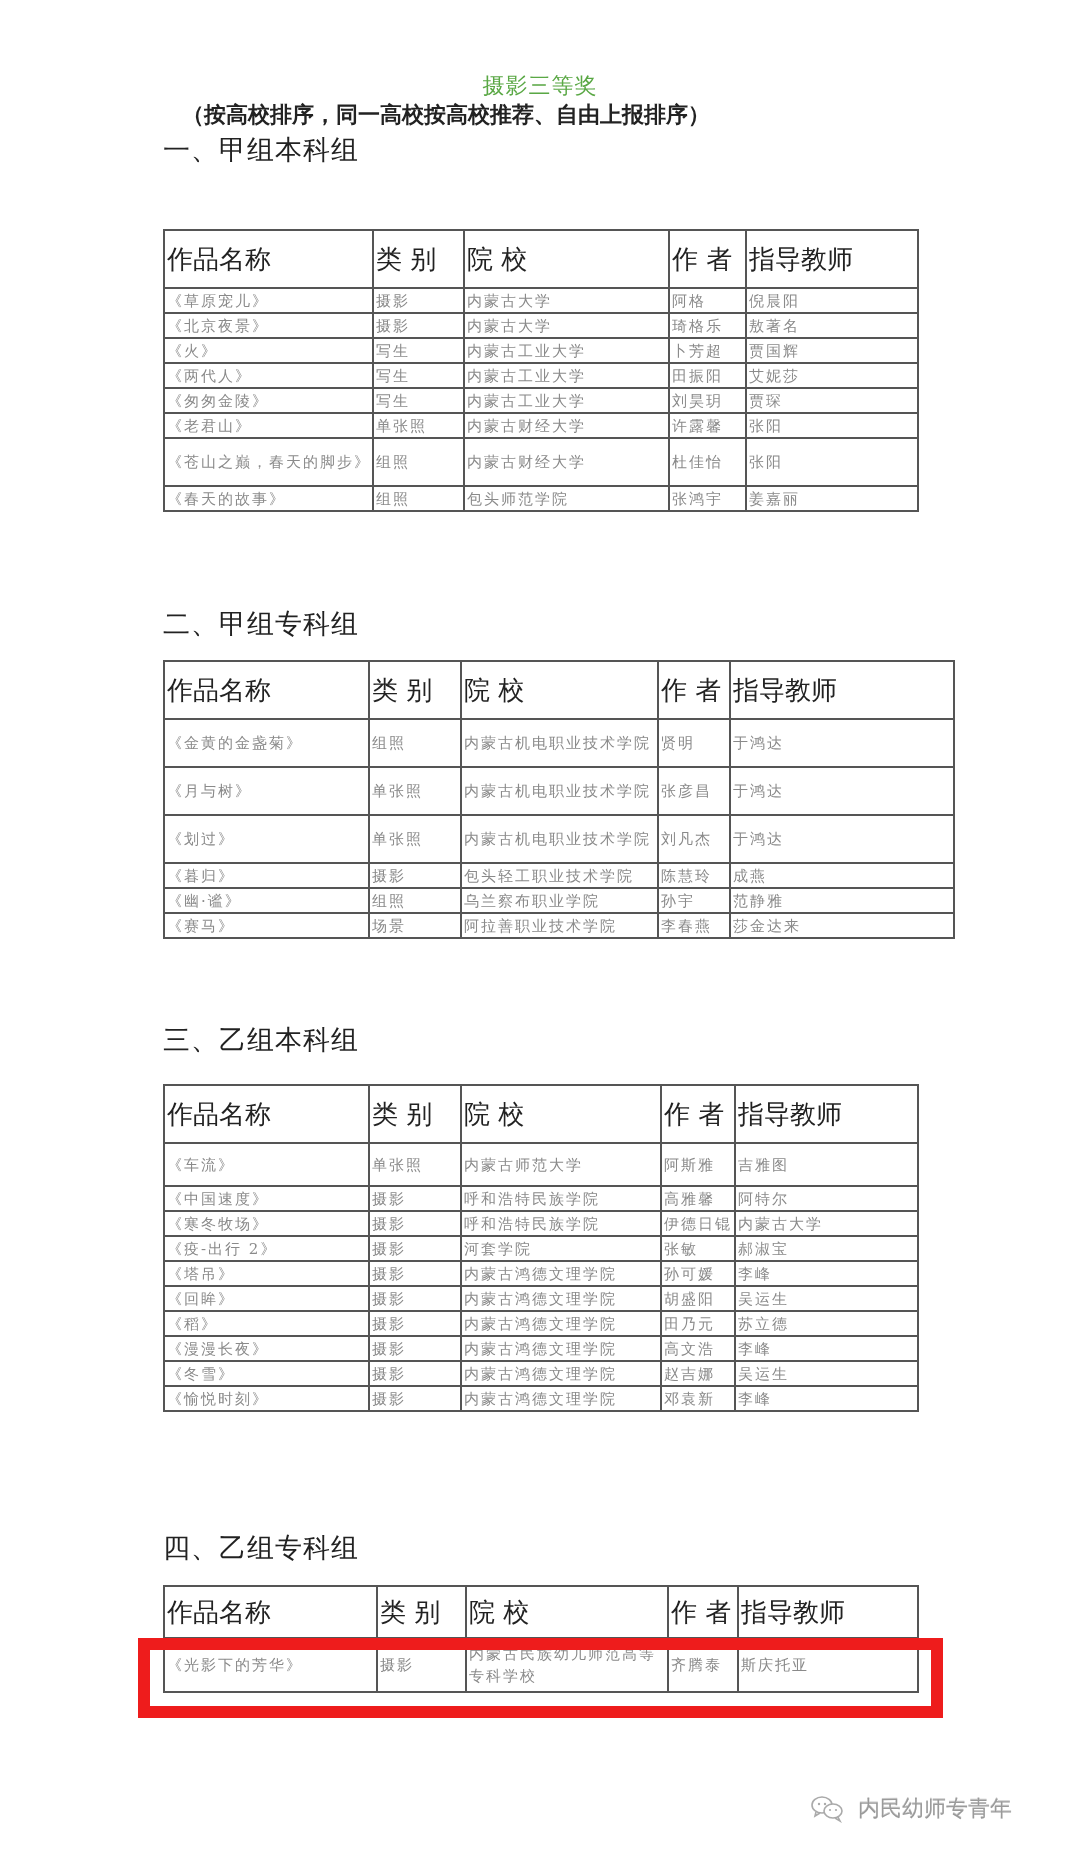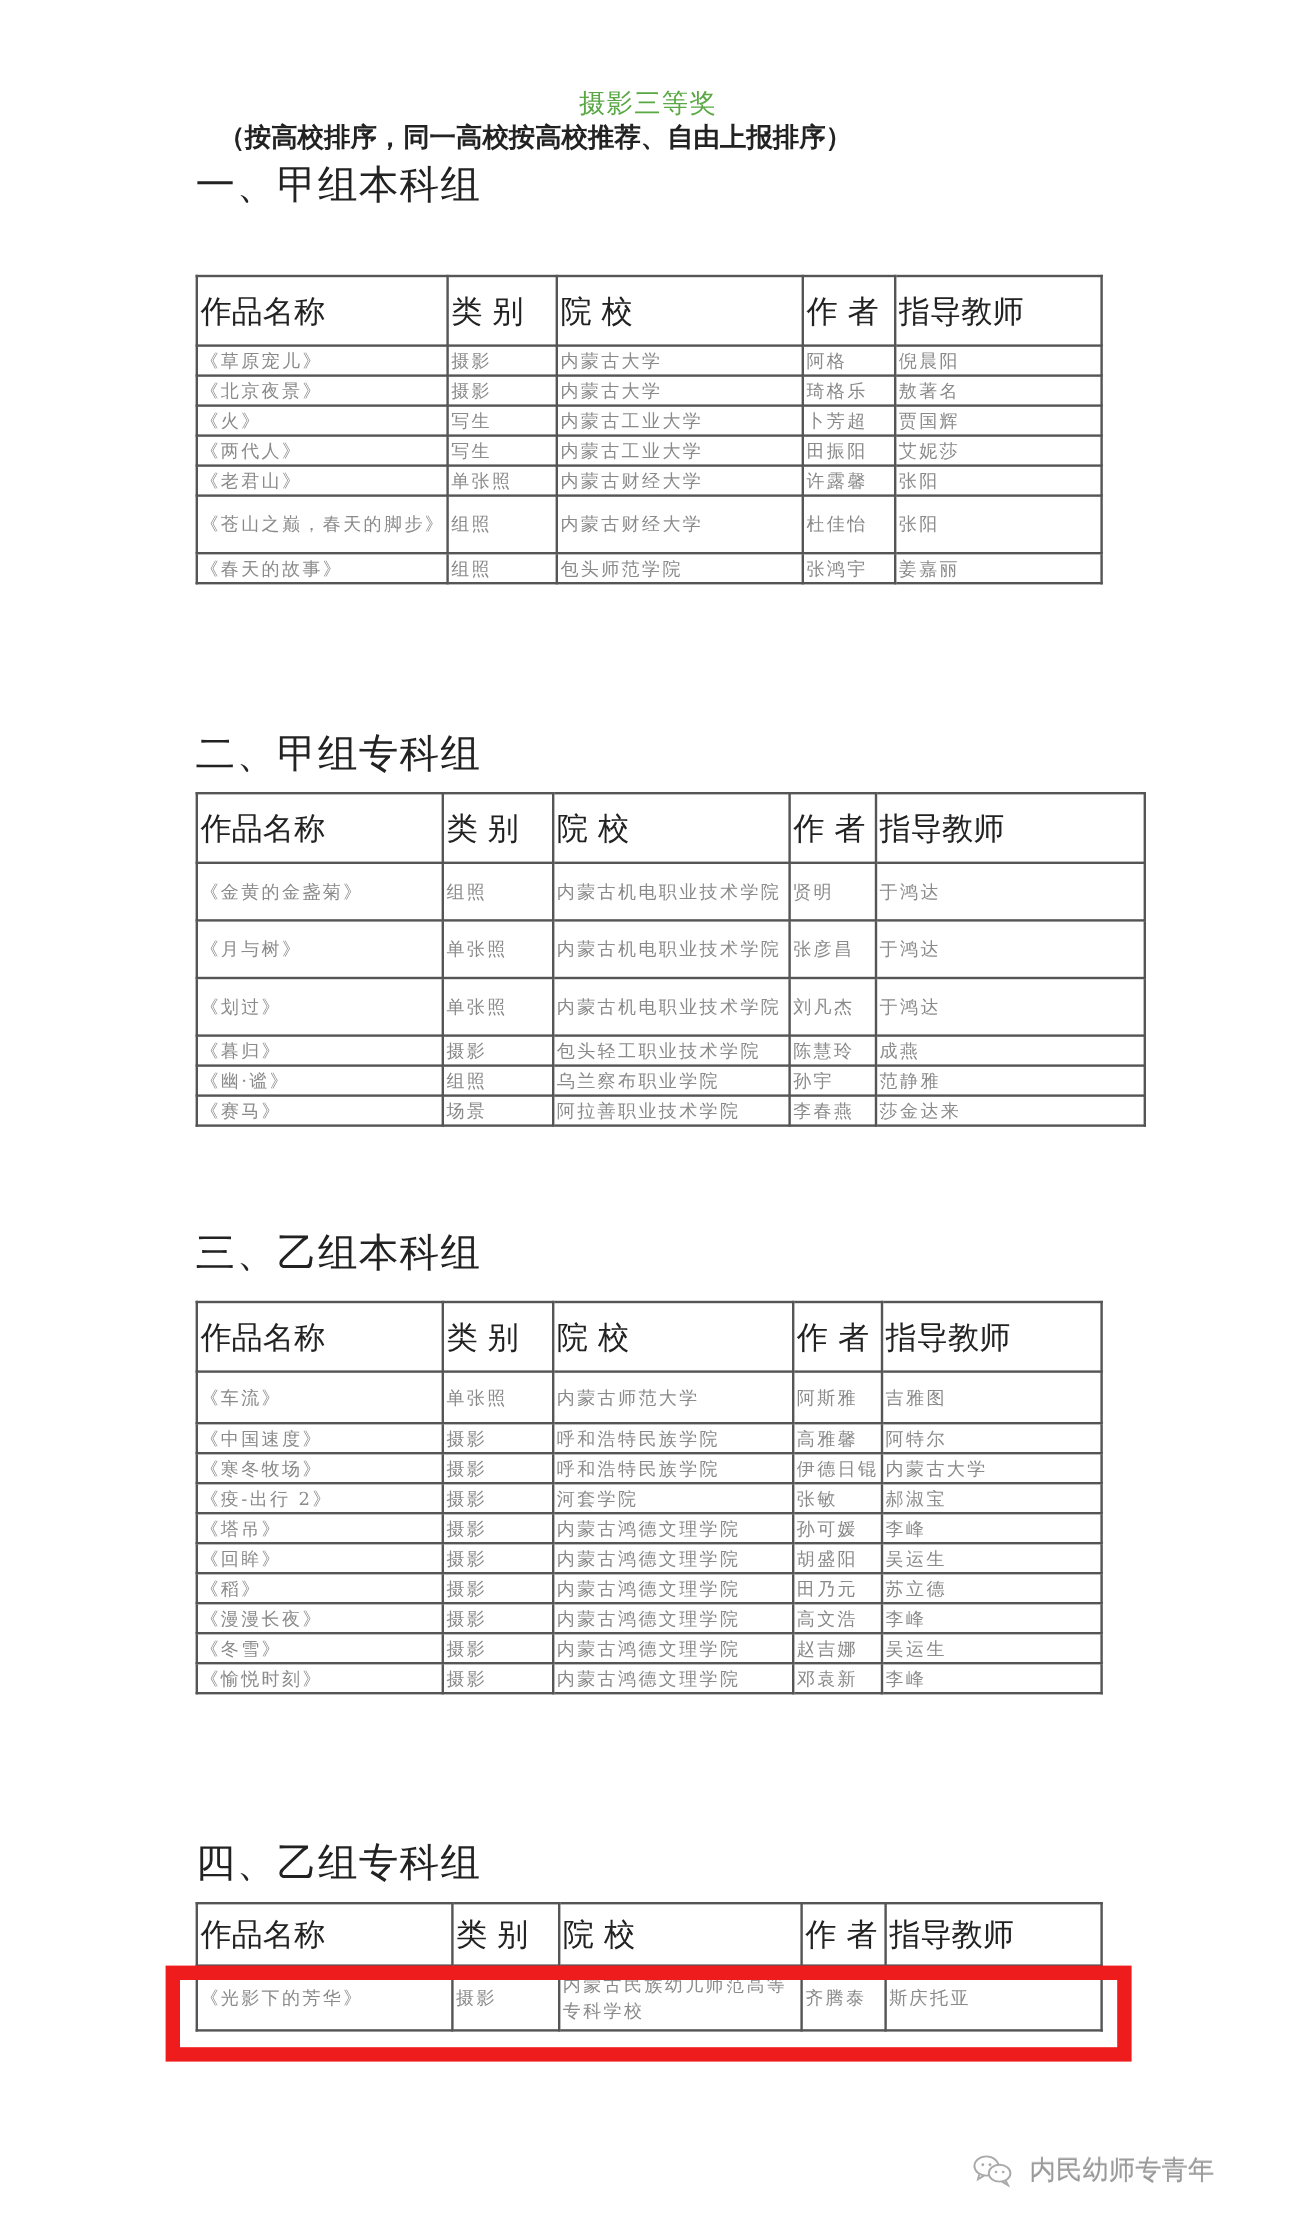--- a/index.html
+++ b/index.html
@@ -10,21 +10,21 @@
   .title {
     position:absolute; left:0; width:1080px; top:36px; text-align:center;
     font-size:22px; font-weight:normal; color:#5aa845; letter-spacing:1px;margin-top:35px;
   }
   .subtitle {
     position:absolute; left:0; width:892px; top:100px; text-align:center;
     font-size:22px; font-weight:bold; color:#222;
     font-family:"DejaVu Serif", "Liberation Serif", serif;
   }
   .section-heading {
-    position:absolute; left:163px; font-size:33px; color:#222; letter-spacing:1px;
+    position:absolute; left:163px; font-size:27px; color:#222; letter-spacing:1px;
   }
   table.award {
     position:absolute; border-collapse:collapse; table-layout:fixed;
     border:2px solid #555;
   }
   table.award td, table.award th {
     border:2px solid #555; padding:0 0 0 2px; text-align:left; vertical-align:middle;
     overflow:hidden;
   }
   table.award th {
@@ -94,20 +94,27 @@
       <td>贾国辉</td>
     </tr>
     <tr class="row-short">
       <td>《两代人》</td>
       <td>写生</td>
       <td>内蒙古工业大学</td>
       <td>田振阳</td>
       <td>艾妮莎</td>
     </tr>
     <tr class="row-short">
+      <td>《匆匆金陵》</td>
+      <td>写生</td>
+      <td>内蒙古工业大学</td>
+      <td>刘昊玥</td>
+      <td>贾琛</td>
+    </tr>
+    <tr class="row-short">
       <td>《老君山》</td>
       <td>单张照</td>
       <td>内蒙古财经大学</td>
       <td>许露馨</td>
       <td>张阳</td>
     </tr>
     <tr class="row-tall">
       <td>《苍山之巅，春天的脚步》</td>
       <td>组照</td>
       <td>内蒙古财经大学</td>

